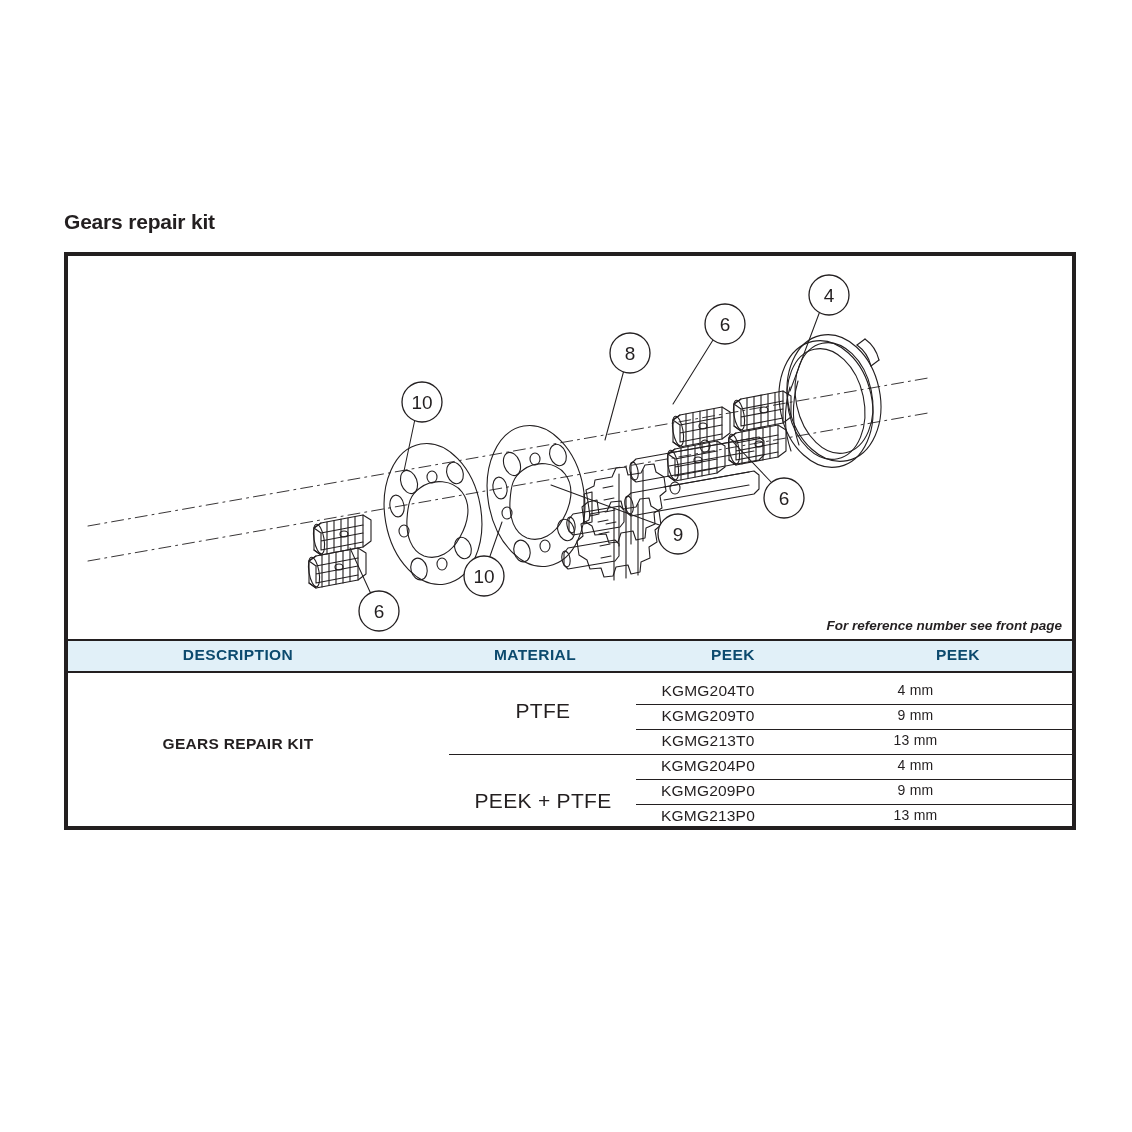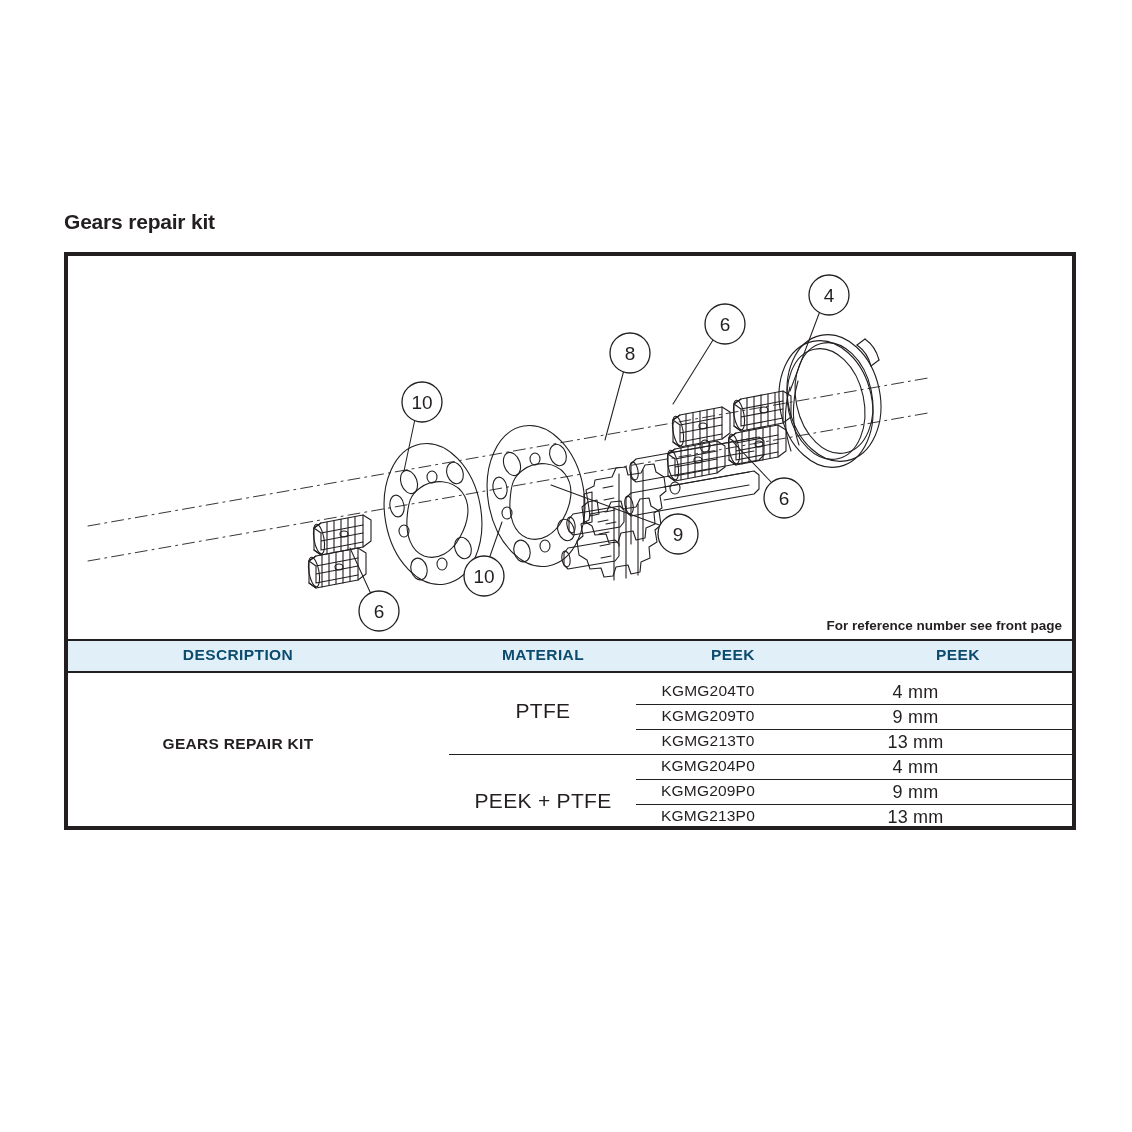--- a/index.html
+++ b/index.html
@@ -49,20 +49,21 @@
     height: 383px;
     overflow: hidden;
   }
   .drawing svg { display: block; }
   .ref-note {
     position: absolute;
     right: 10px;
     bottom: 6px;
     font-size: 13.5px;
     font-weight: bold;
+    font-style: italic;
     color: #231f20;
     white-space: nowrap;
   }
   
   .tbl {
     position: absolute;
     left: 0;
     top: 383px;
     width: 1004px;
     height: 187px;
@@ -77,21 +78,21 @@
   .thead .th {
     position: absolute;
     top: 5px;
     font-size: 15.5px;
     font-weight: bold;
     letter-spacing: 0.4px;
     text-align: center;
     color: #0c4a6e;
   }
   .th-desc  { left: 10px;  width: 320px; }
-  .th-mat   { left: 375px; width: 200px; }
+  .th-mat   { left: 367px; width: 200px; }
   .th-code  { left: 580px; width: 170px; }
   .th-notes { left: 790px; width: 200px; }
 
   .tbody {
     position: relative;
     height: 155px;
   }
   .desc-cell {
     position: absolute;
     left: 10px;
@@ -126,21 +127,21 @@
     text-align: center;
     font-size: 15.5px;
     letter-spacing: 0.2px;
     top: 3px;
   }
   .row .notes {
     position: absolute;
     left: 215px;
     width: 185px;
     text-align: center;
-    font-size: 18px;
+    font-size: 14px;
     letter-spacing: 0.2px;
     top: 3px;
   }
   .rule-short {
     position: absolute;
     left: 568px;
     width: 436px;
     height: 0;
     border-top: 1.4px solid #231f20;
   }

